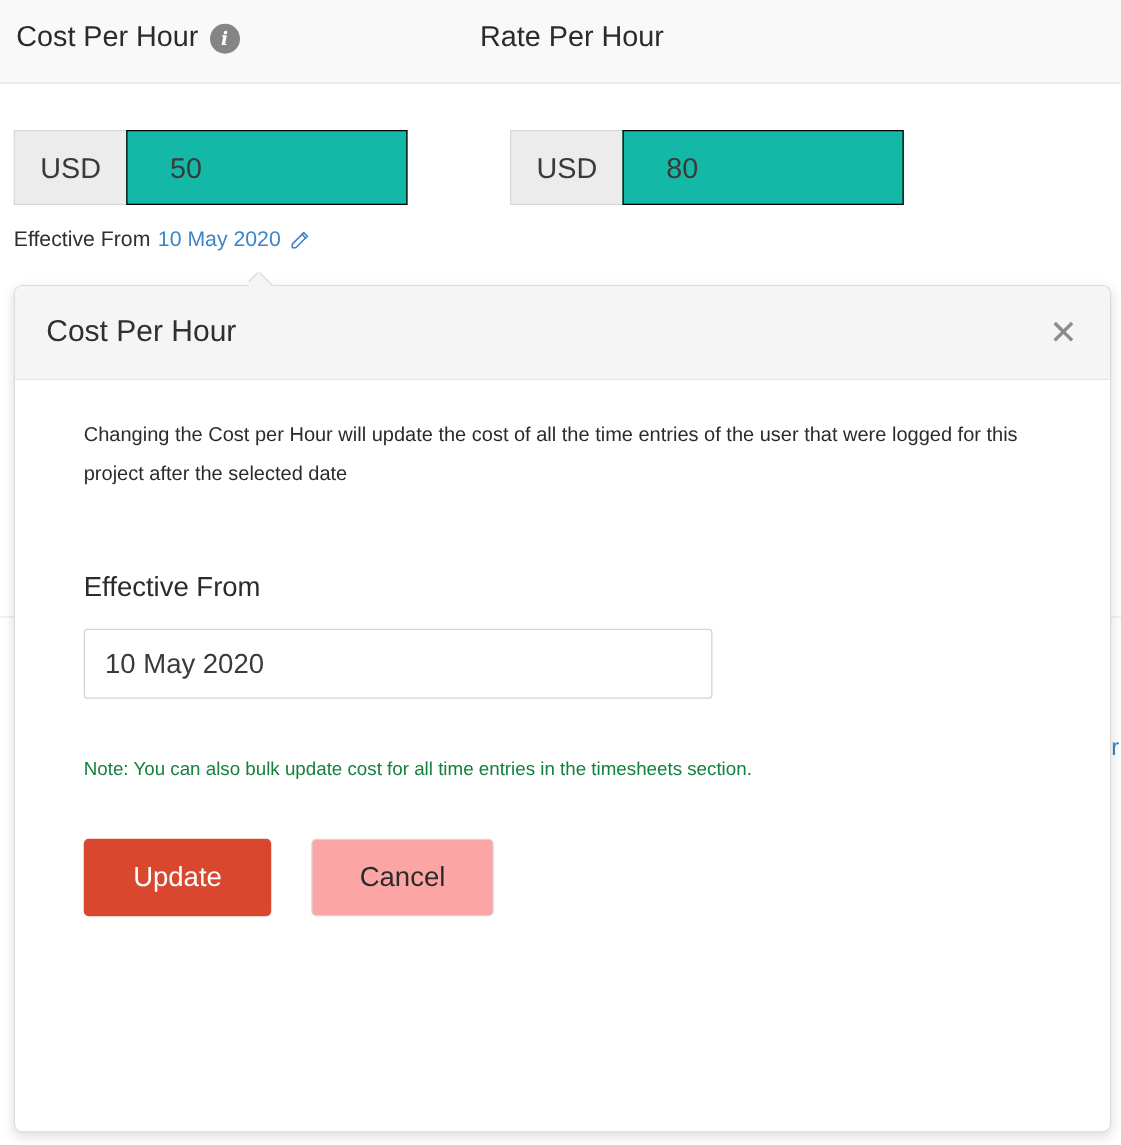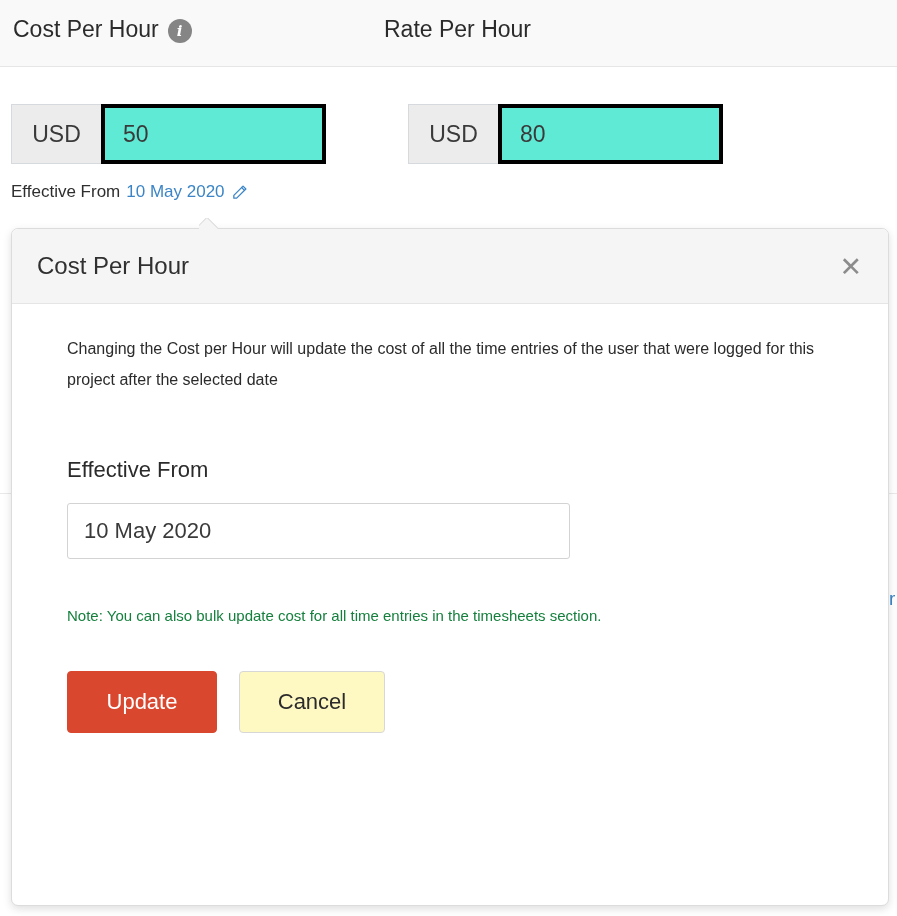--- a/index.html
+++ b/index.html
@@ -77,26 +77,26 @@
     border-right: none;
     box-sizing: border-box;
     display: flex;
     align-items: center;
     justify-content: center;
     font-size: 23px;
     color: #3a3a3a;
   }
   .amount-box {
     width: 225px;
-    background: #5eead4;
-    border: 4px solid #000000;
-    box-sizing: border-box;
-    display: flex;
-    align-items: center;
-    padding-left: 18px;
+    background: #14b8a6;
+    border: 1px solid #000000;
+    box-sizing: border-box;
+    display: flex;
+    align-items: center;
+    padding-left: 34px;
     font-size: 23px;
     color: #3a3a3a;
   }
 
   .effective-line {
     position: absolute;
     left: 11px;
     top: 182px;
     font-size: 17px;
     color: #2f2f2f;
@@ -223,42 +223,42 @@
     margin-top: 42px;
     font-size: 15px;
     line-height: 1.95;
     color: #15803d;
     max-width: 790px;
   }
   .modal-actions {
     margin-top: 40px;
     display: flex;
     align-items: center;
-    gap: 22px;
+    gap: 32px;
   }
   .btn {
     font-family: "Liberation Sans", sans-serif;
     font-size: 22px;
     border-radius: 4px;
     cursor: pointer;
     box-sizing: border-box;
     height: 62px;
     display: inline-flex;
     align-items: center;
     justify-content: center;
   }
   .btn-primary {
     width: 150px;
     background: #d9472f;
     border: 1px solid #d9472f;
     color: #ffffff;
   }
   .btn-secondary {
     width: 146px;
-    background: #fef9c3;
+    background: #fca5a5;
     border: 1px solid #d7d7d7;
     color: #2b2b2b;
   }
 </style>
 </head>
 <body>
 
 <div class="page">
 
   <div class="column-header">

